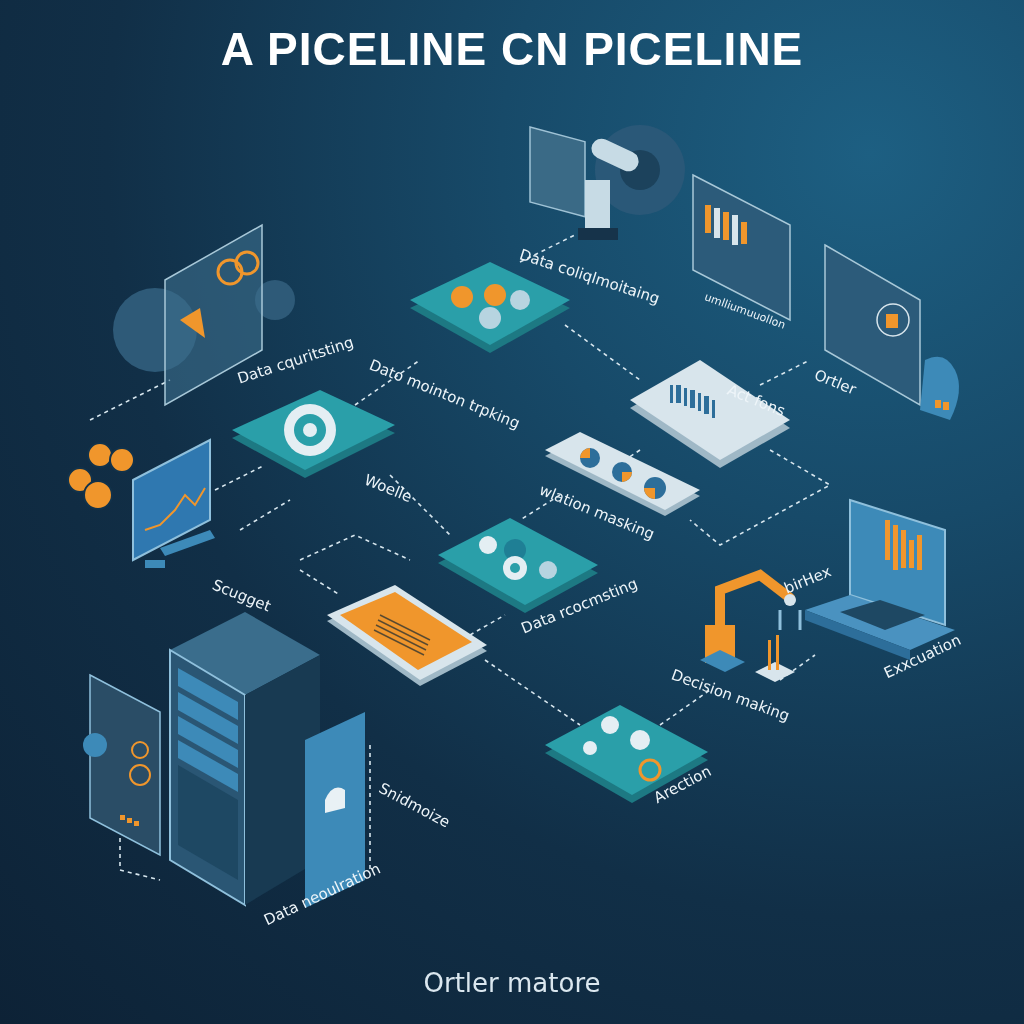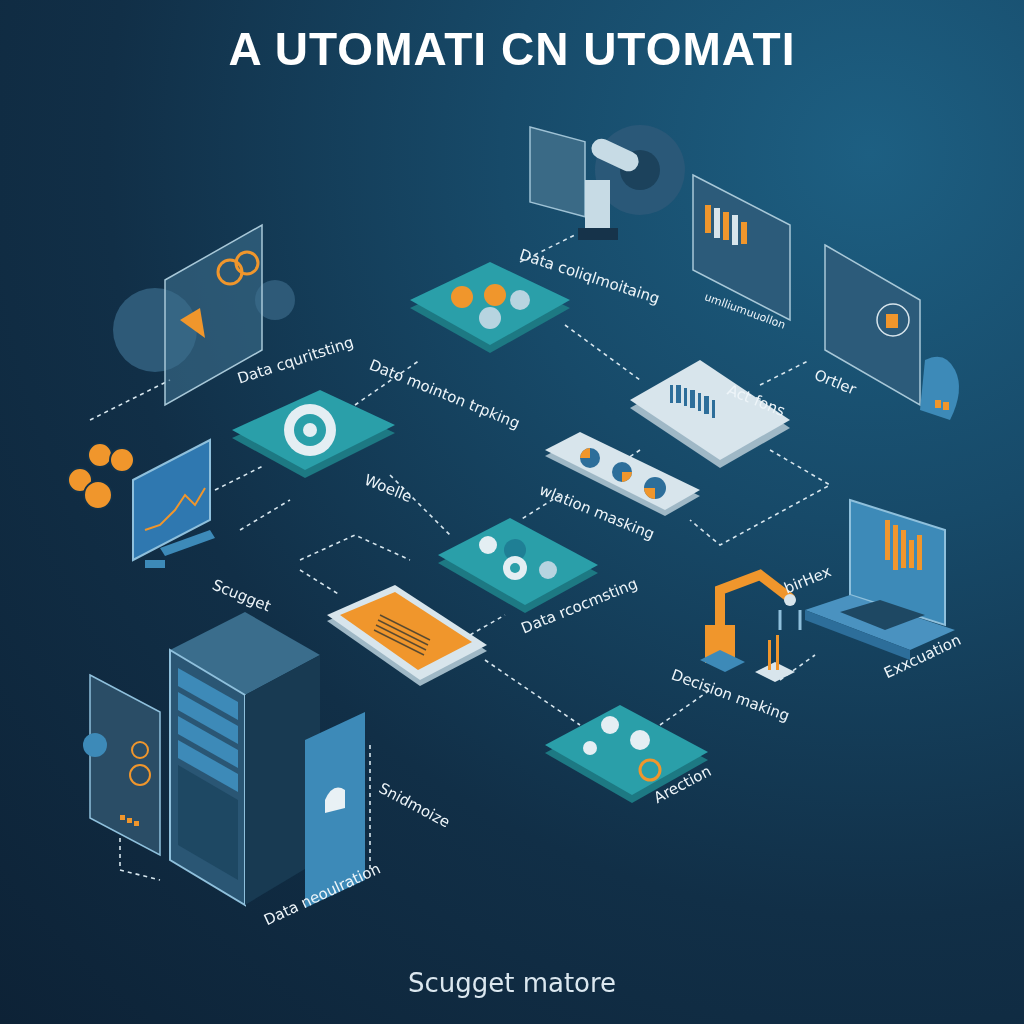--- a/index.html
+++ b/index.html
@@ -13,21 +13,21 @@
   svg.scene{position:absolute;left:0;top:0;width:1024px;height:1024px;}
   .tile-teal{fill:#2a9fa9;}
   .tile-teal-side{fill:#1d7983;}
   .tile-light{fill:#d8e5ec;}
   .tile-light-side{fill:#9fb8c6;}
   .dash{stroke:#d7e6ee;stroke-width:1.6;stroke-dasharray:4 4;fill:none;}
 </style>
 </head>
 <body>
 
-<div class="abs title">A UTOMATI CN UTOMATI</div>
+<div class="abs title">A PICELINE CN PICELINE</div>
 
 <svg class="scene" viewBox="0 0 1024 1024">
 
   <g>
     <path class="dash" d="M520,262 L575,235"></path>
     <path class="dash" d="M355,405 L420,360"></path>
     <path class="dash" d="M565,325 L640,380"></path>
     <path class="dash" d="M90,420 L170,380"></path>
     <path class="dash" d="M215,490 L265,465"></path>
     <path class="dash" d="M390,475 L450,535"></path>
@@ -233,13 +233,13 @@
 <div class="abs lbl" style="left:540px;top:480px;transform:rotate(22deg);">wlation masking</div>
 <div class="abs lbl" style="left:213px;top:575px;transform:rotate(22deg);">Scugget</div>
 <div class="abs lbl" style="left:522px;top:620px;transform:rotate(-22deg);">Data rcocmsting</div>
 <div class="abs lbl" style="left:785px;top:580px;transform:rotate(-22deg);">birHex</div>
 <div class="abs lbl" style="left:672px;top:665px;transform:rotate(20deg);">Decision making</div>
 <div class="abs lbl" style="left:885px;top:665px;transform:rotate(-25deg);">Exxcuation</div>
 <div class="abs lbl" style="left:655px;top:790px;transform:rotate(-28deg);">Arection</div>
 <div class="abs lbl" style="left:380px;top:778px;transform:rotate(28deg);">Snidmoize</div>
 <div class="abs lbl" style="left:265px;top:912px;transform:rotate(-25deg);">Data neoulration</div>
 
-<div class="abs subtitle">Scugget matore</div>
+<div class="abs subtitle">Ortler matore</div>
 
 </body></html>

